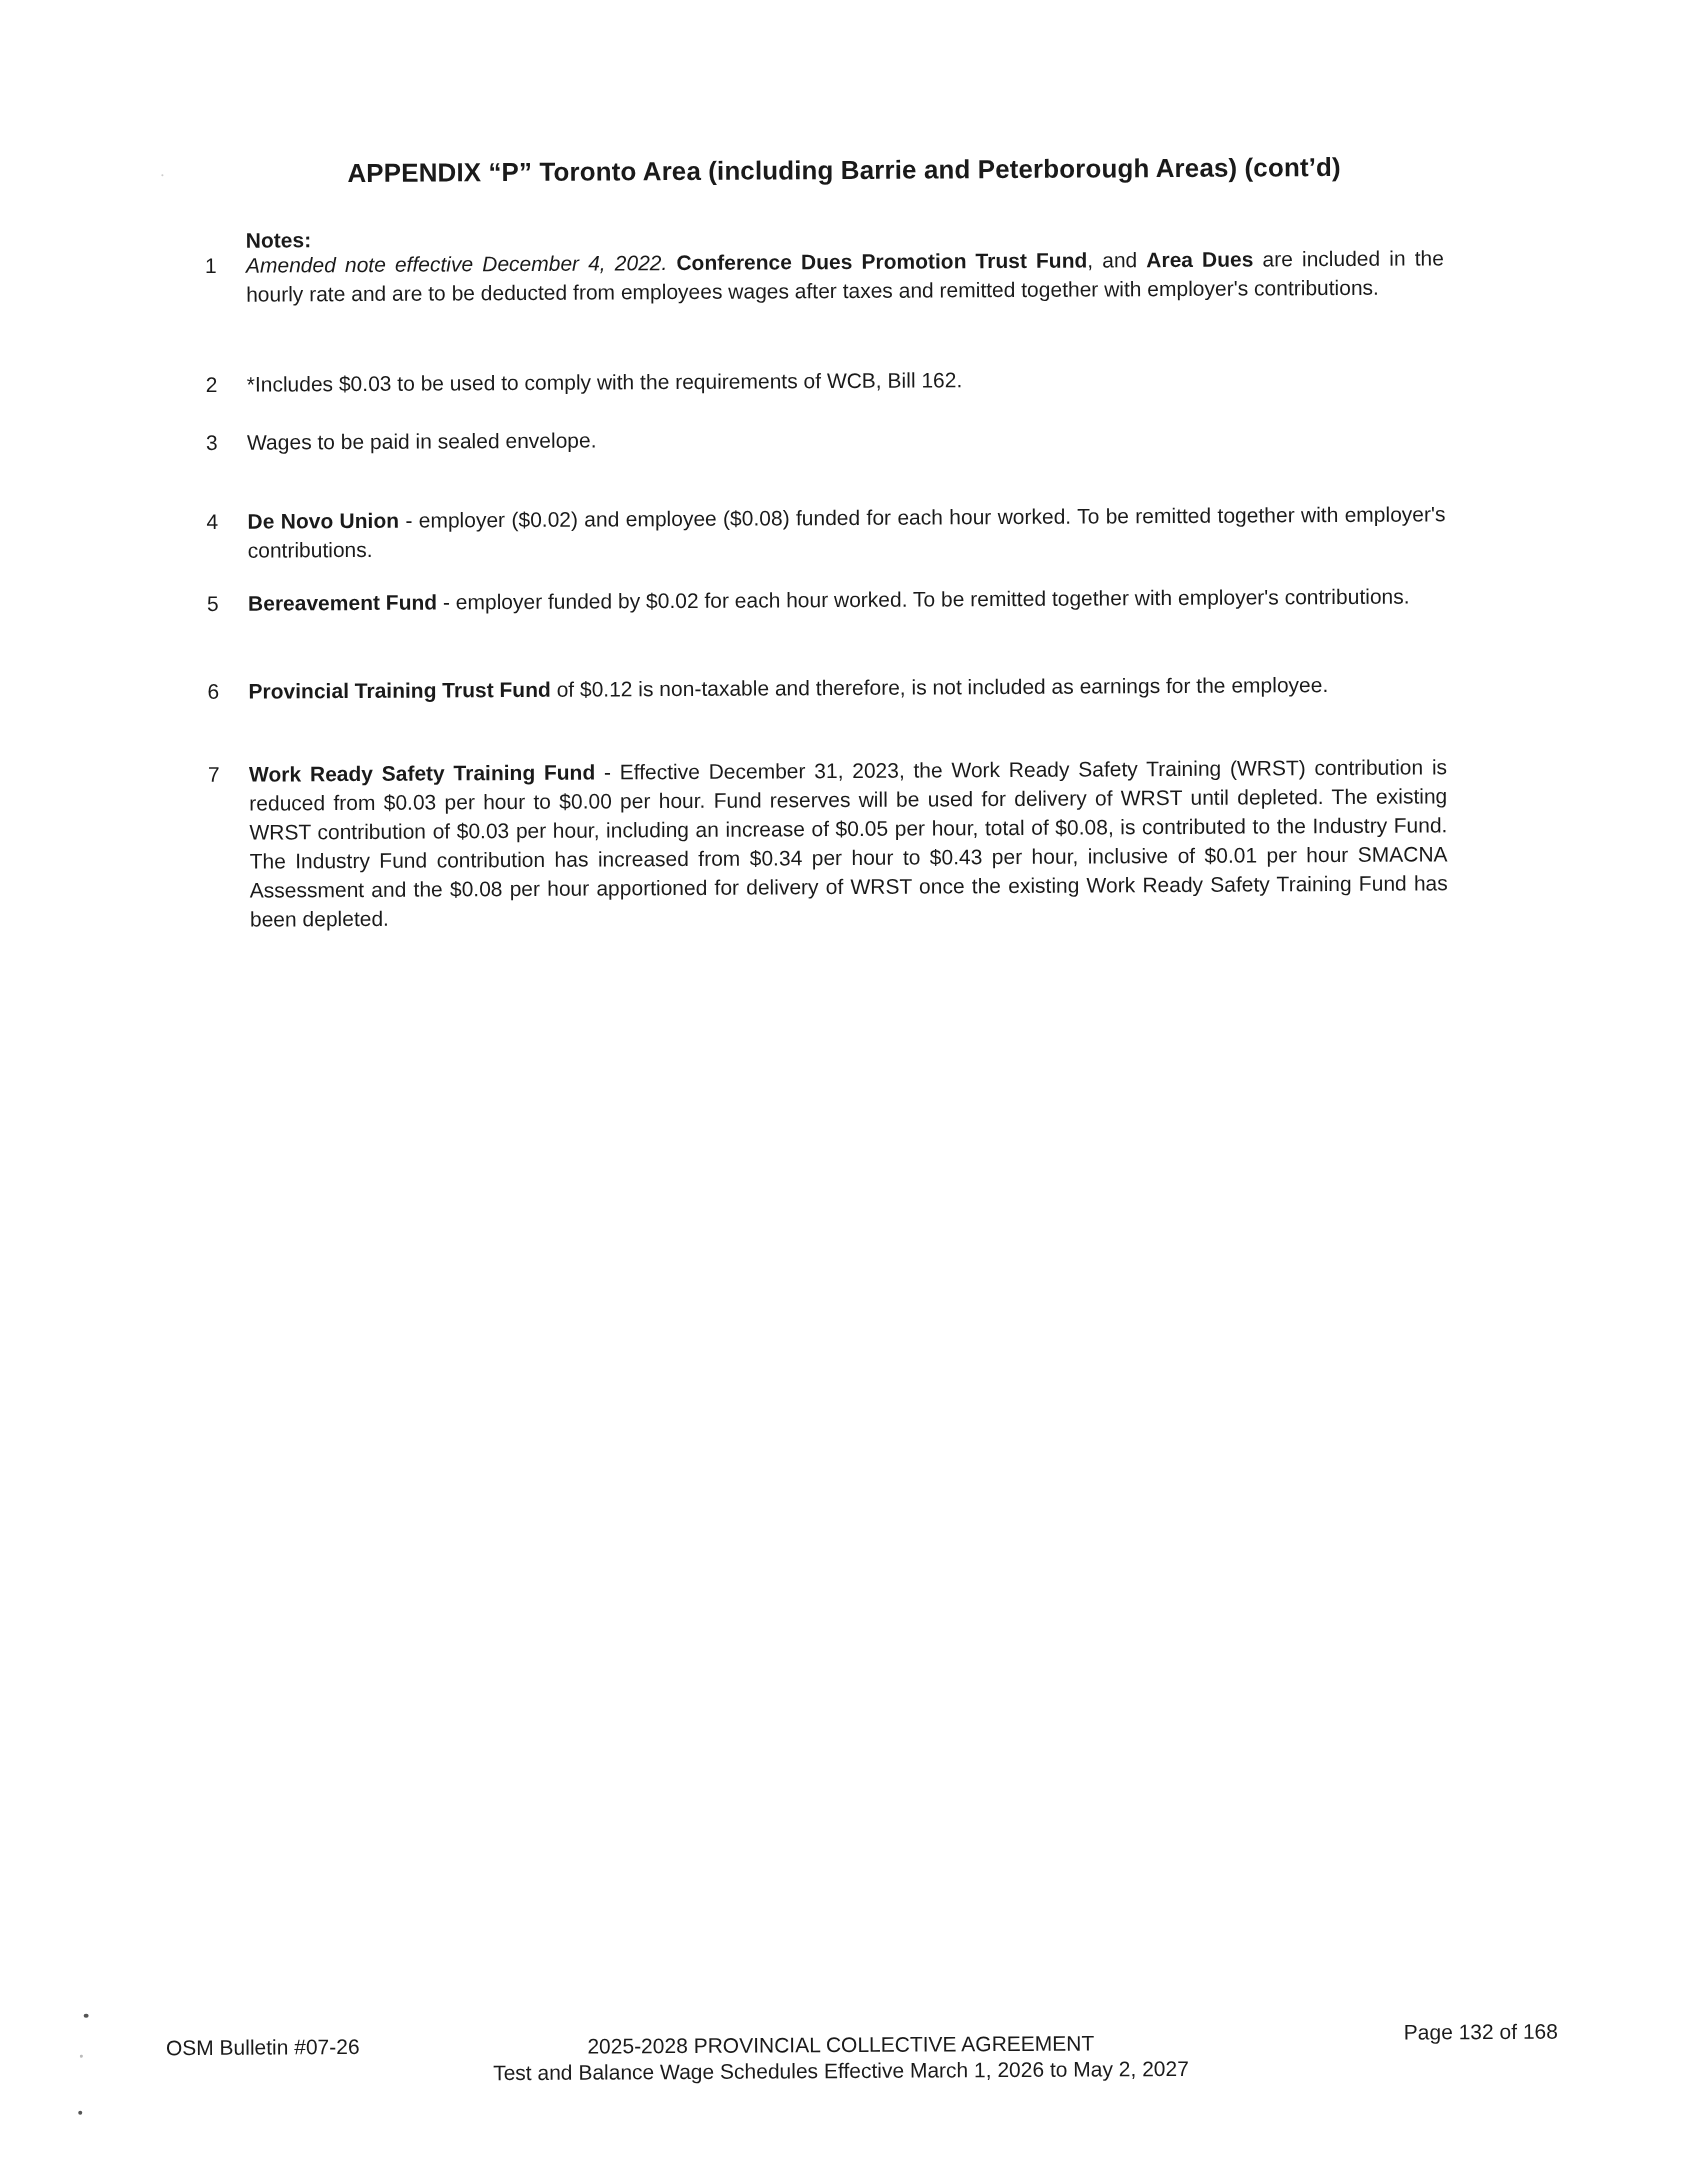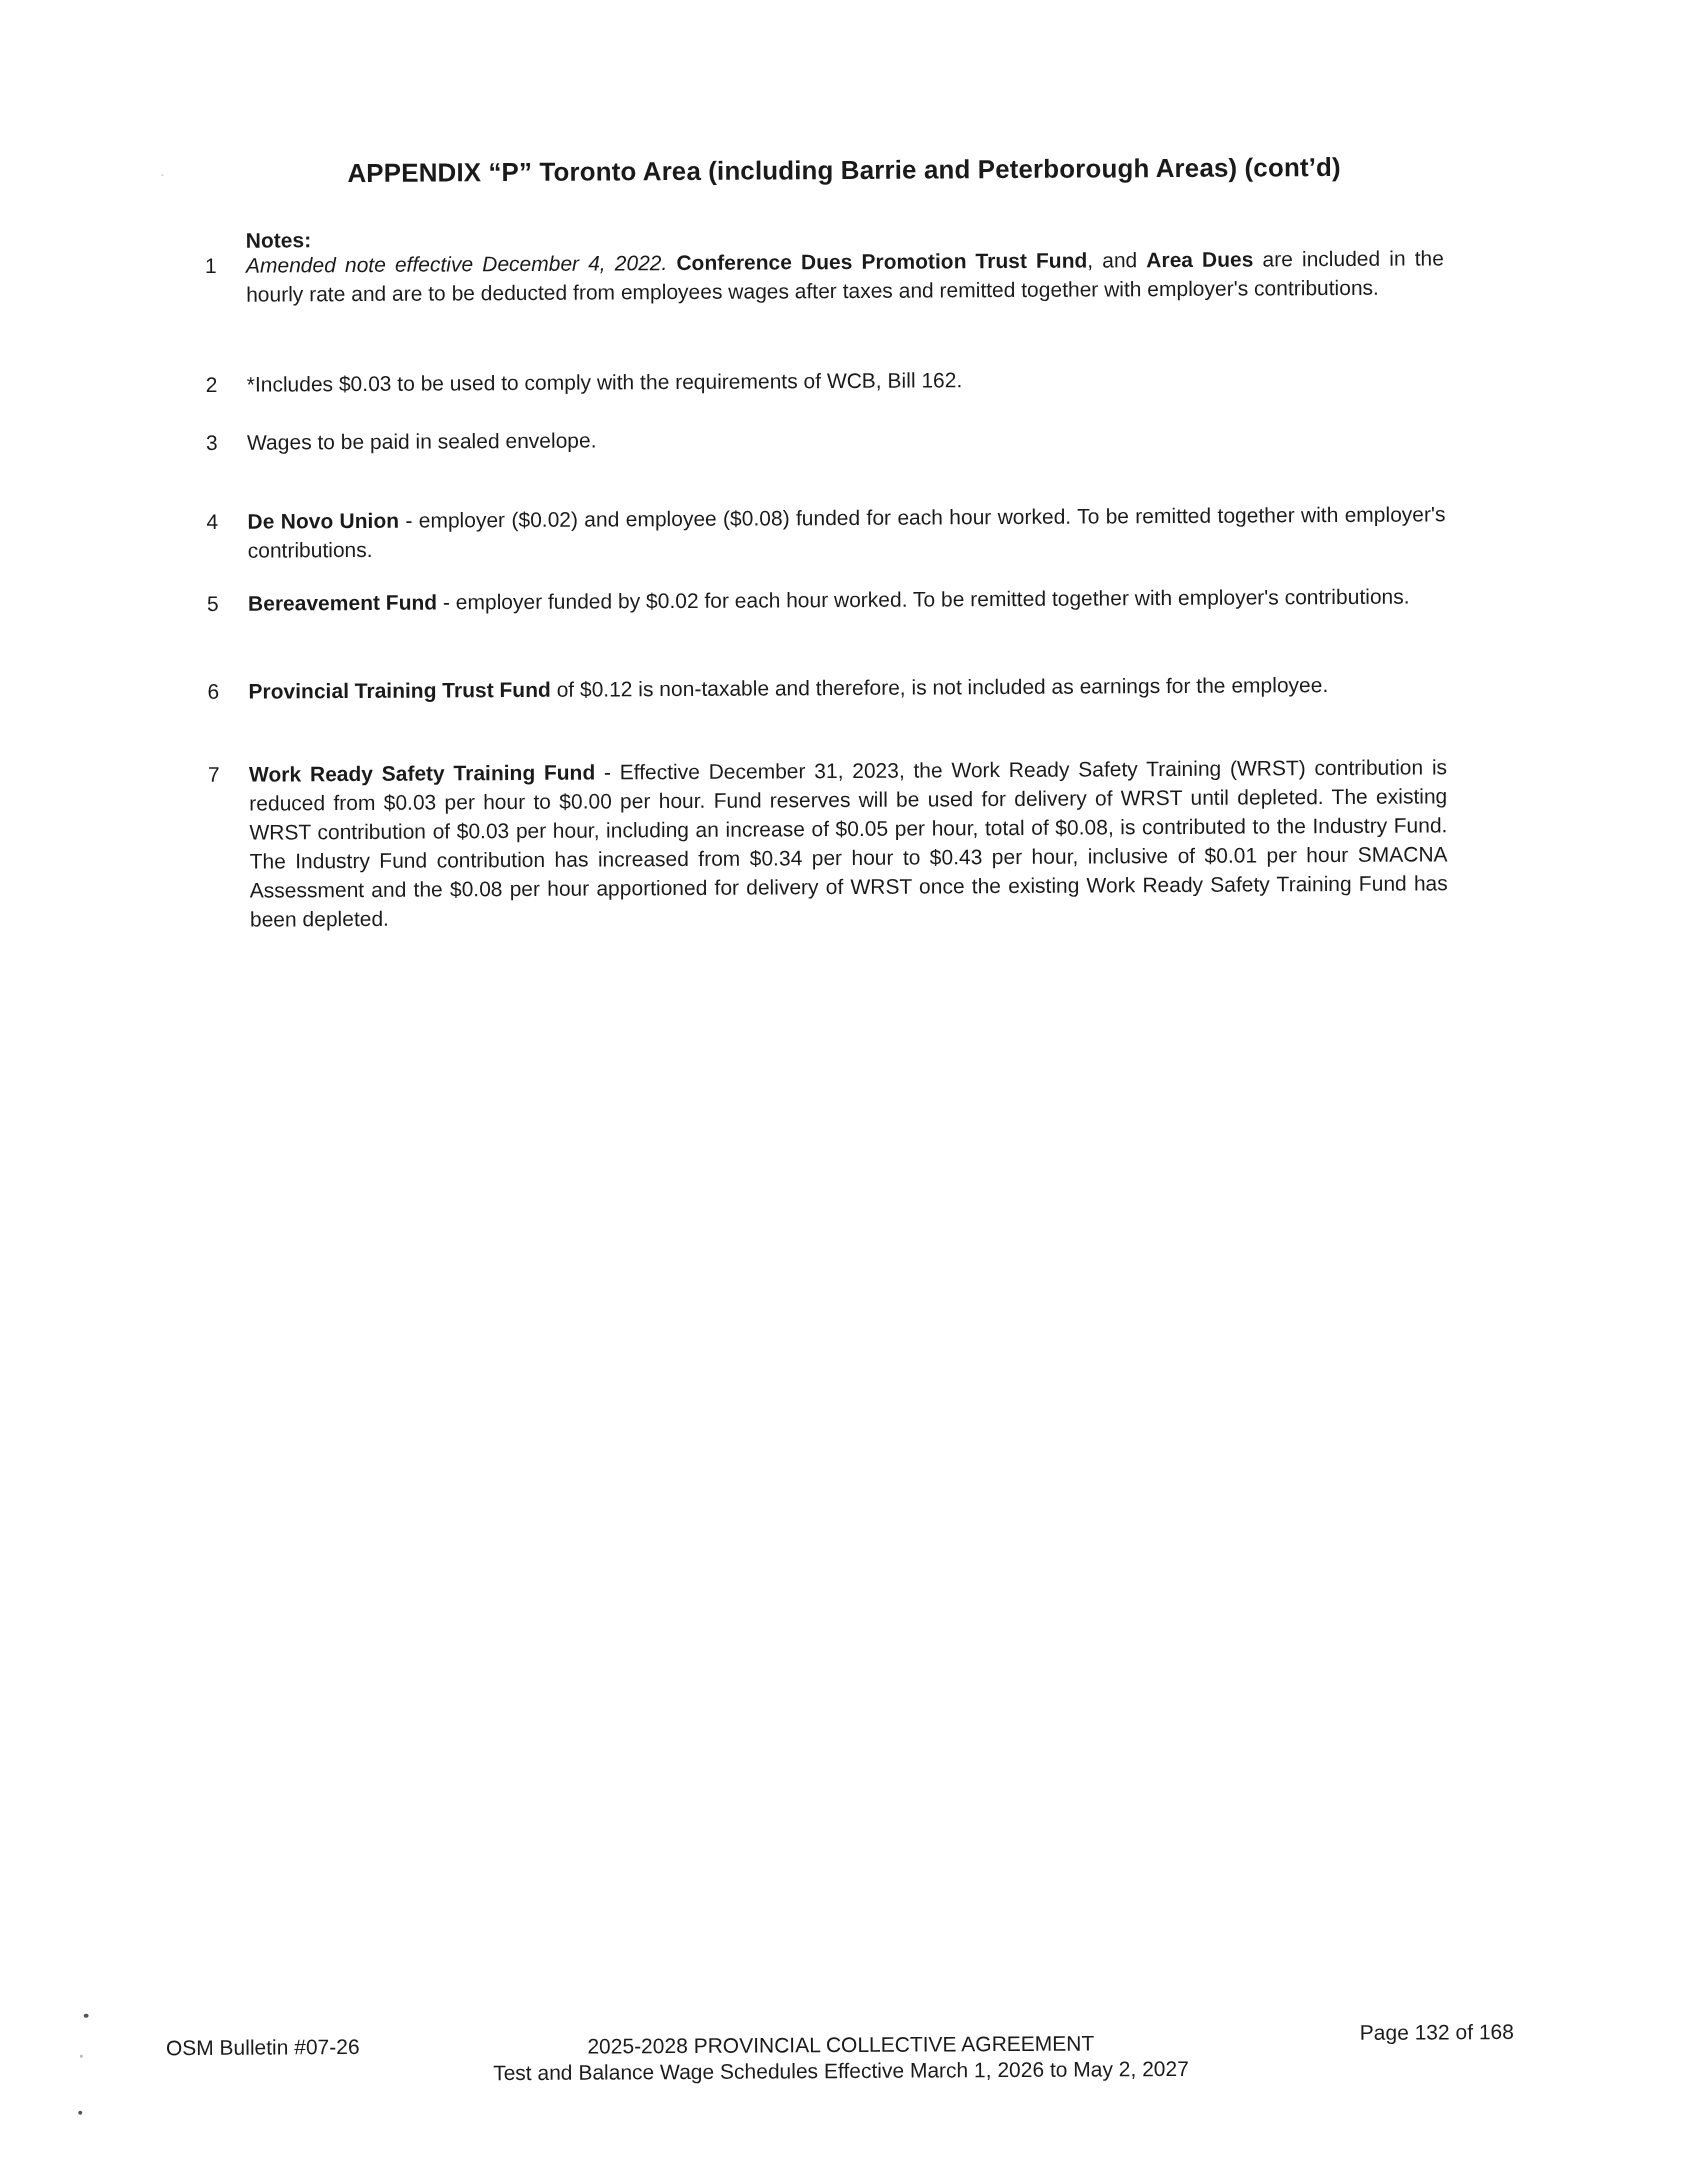--- a/index.html
+++ b/index.html
@@ -75,21 +75,21 @@
     position: absolute;
     left: 426px;
     top: 2032px;
     width: 818px;
     text-align: center;
     font-size: 21px;
     line-height: 26.4px;
   }
   .footer-right {
     position: absolute;
-    left: 1354px;
+    left: 1398px;
     top: 2024px;
     font-size: 21px;
   }
   .speck {
     position: absolute;
     border-radius: 50%;
     background: #555;
   }
 </style>
 </head>

